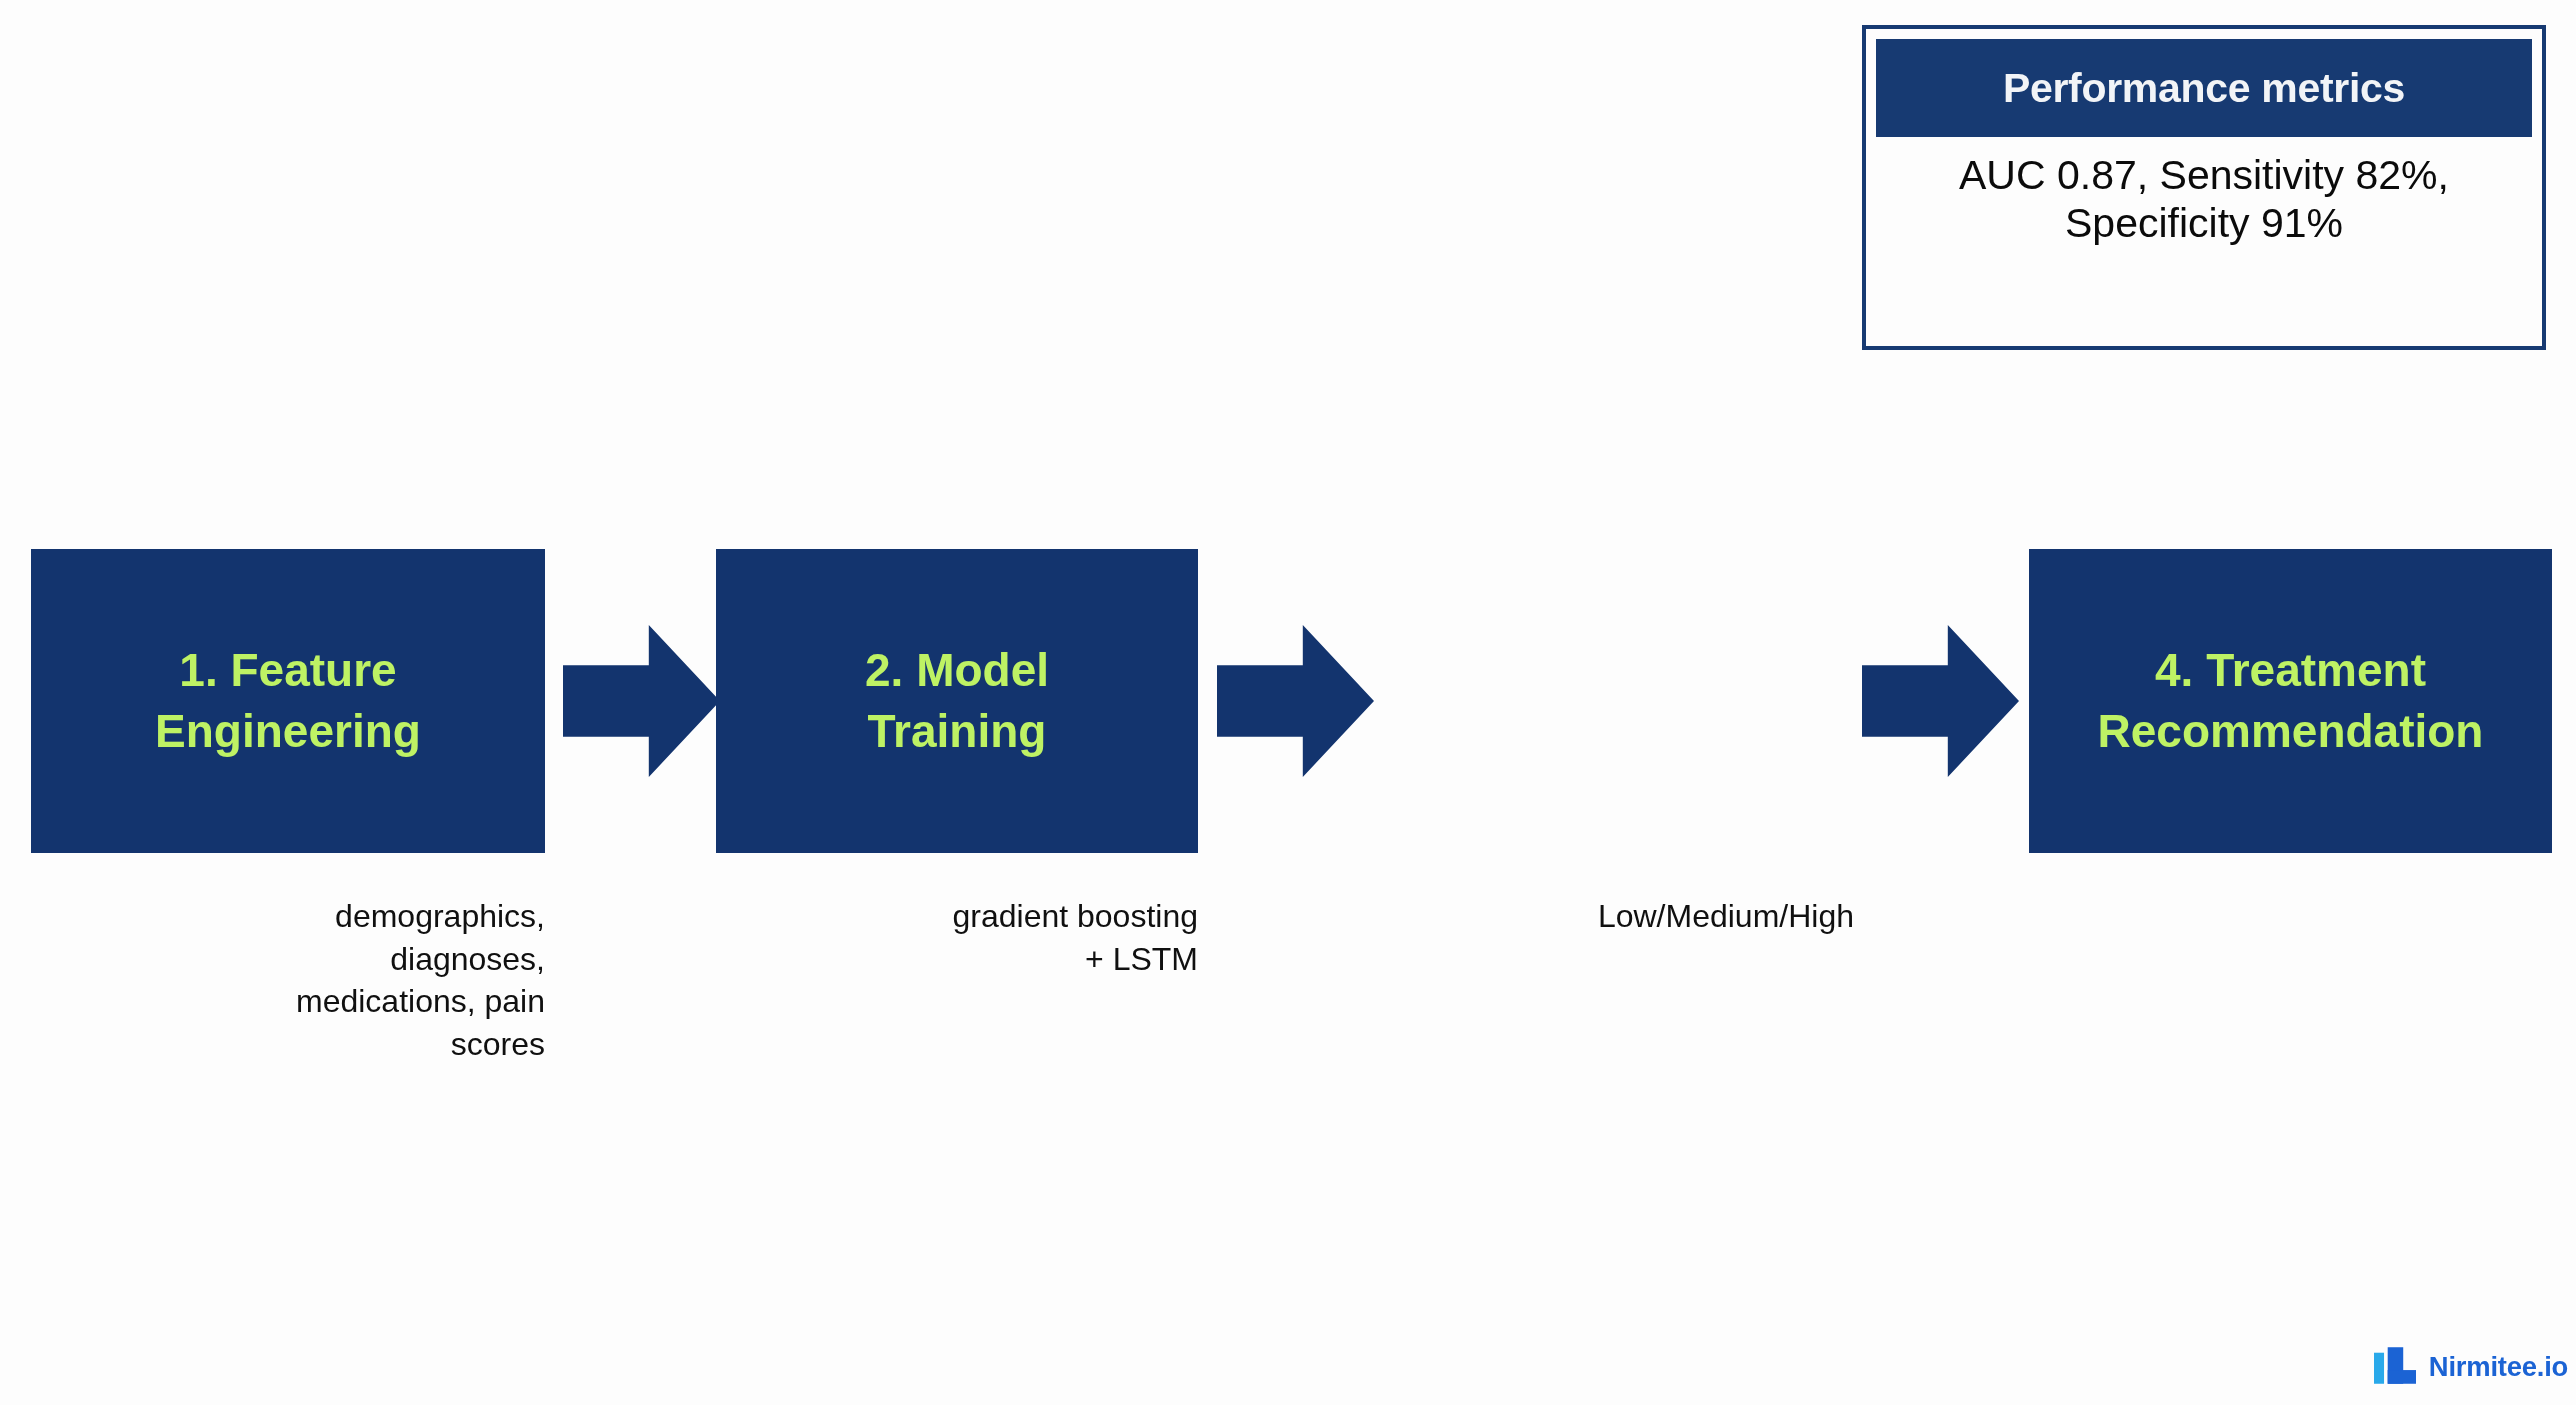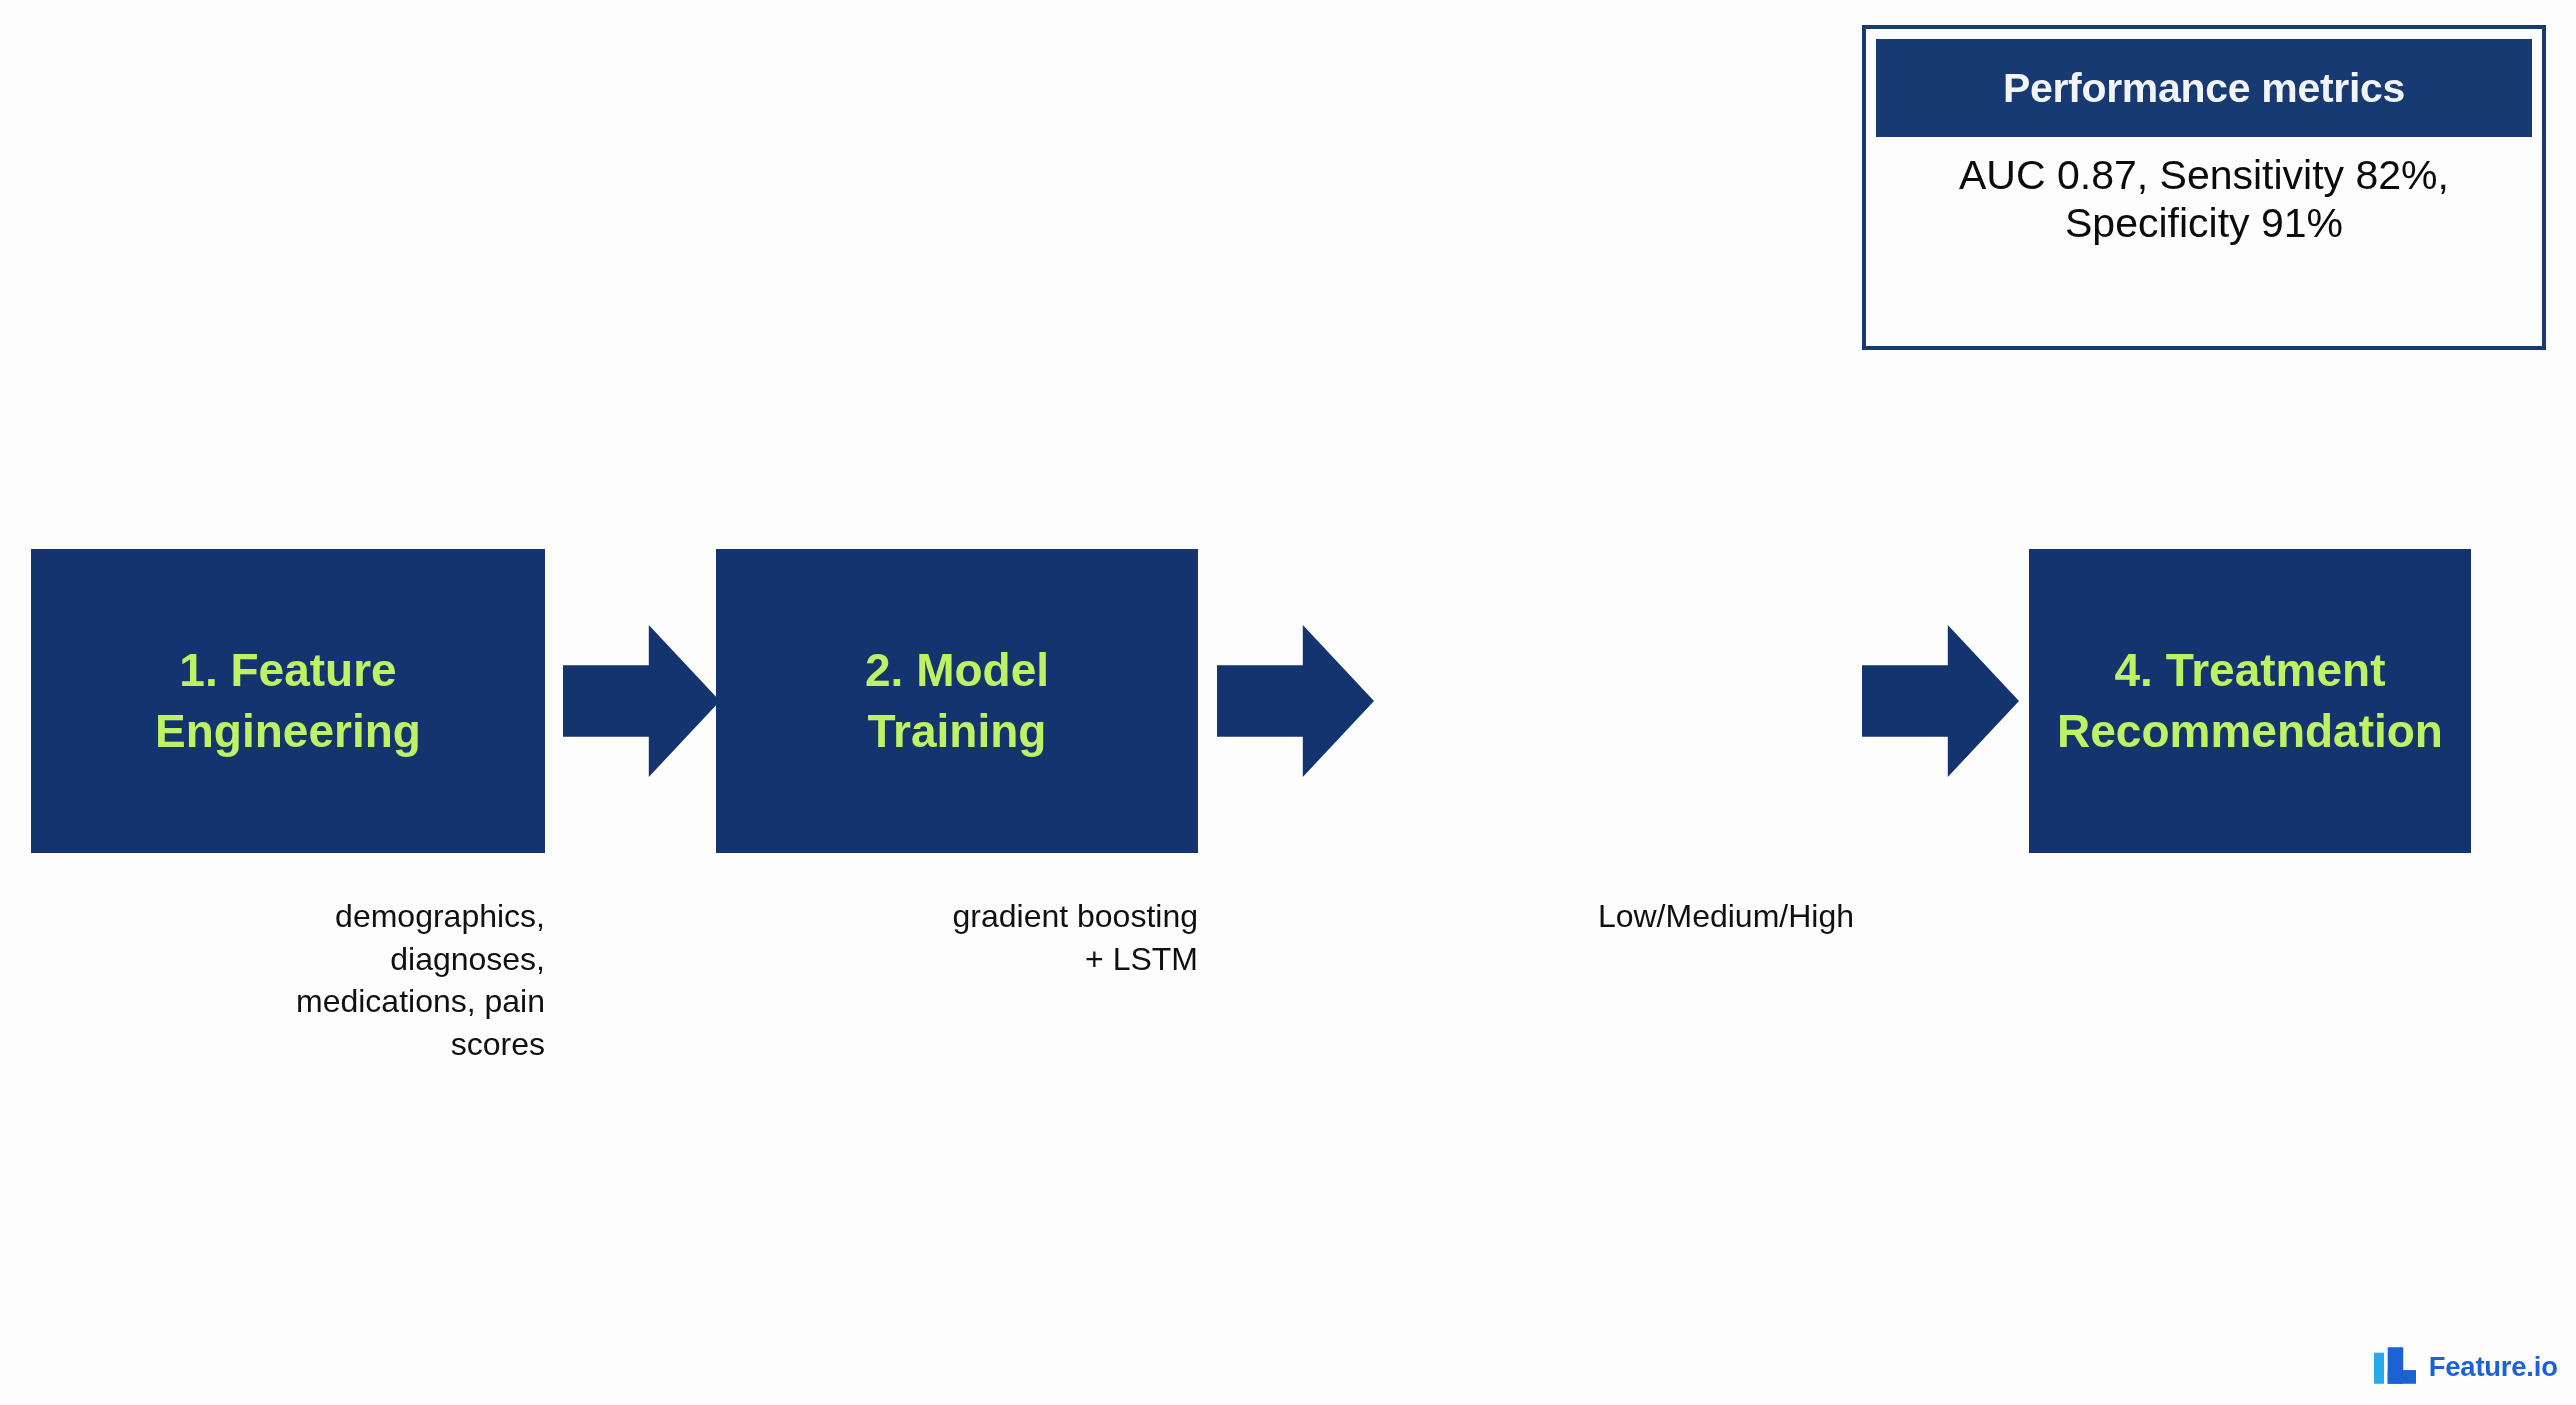--- a/index.html
+++ b/index.html
@@ -152,21 +152,21 @@
     </svg>
   </div>
 
 
   <div class="arrow" style="left:1862px;">
     <svg viewBox="0 0 172 166" preserveAspectRatio="none" aria-hidden="true">
       <polygon points="0,44 94,44 94,0 172,83 94,166 94,122 0,122" fill="#13346e"></polygon>
     </svg>
   </div>
 
-  <div class="stage" style="left:2029px; width:442px;">
+  <div class="stage" style="left:2029px; width:523px;">
     <div class="stage-title">4. Treatment
 Recommendation</div>
   </div>
 </div>
 
 <div class="caption" style="left:31px; top:895px; width:514px;">demographics,
 diagnoses,
 medications, pain
 scores</div>
 
@@ -176,15 +176,15 @@
 <div class="caption" style="left:1370px; top:895px; width:484px;">Low/Medium/High</div>
 
 <div id="logo">
   <span class="mark">
     <svg width="42" height="37" viewBox="0 0 46 40" aria-hidden="true">
       <rect x="0" y="6" width="11" height="34" fill="#29a9ea"></rect>
       <rect x="15" y="0" width="17" height="40" fill="#1b63d4"></rect>
       <rect x="15" y="25" width="31" height="15" fill="#1b63d4"></rect>
     </svg>
   </span>
-  <span class="wordmark">Feature.io</span>
+  <span class="wordmark">Nirmitee.io</span>
 </div>
 
 
 </body></html>

